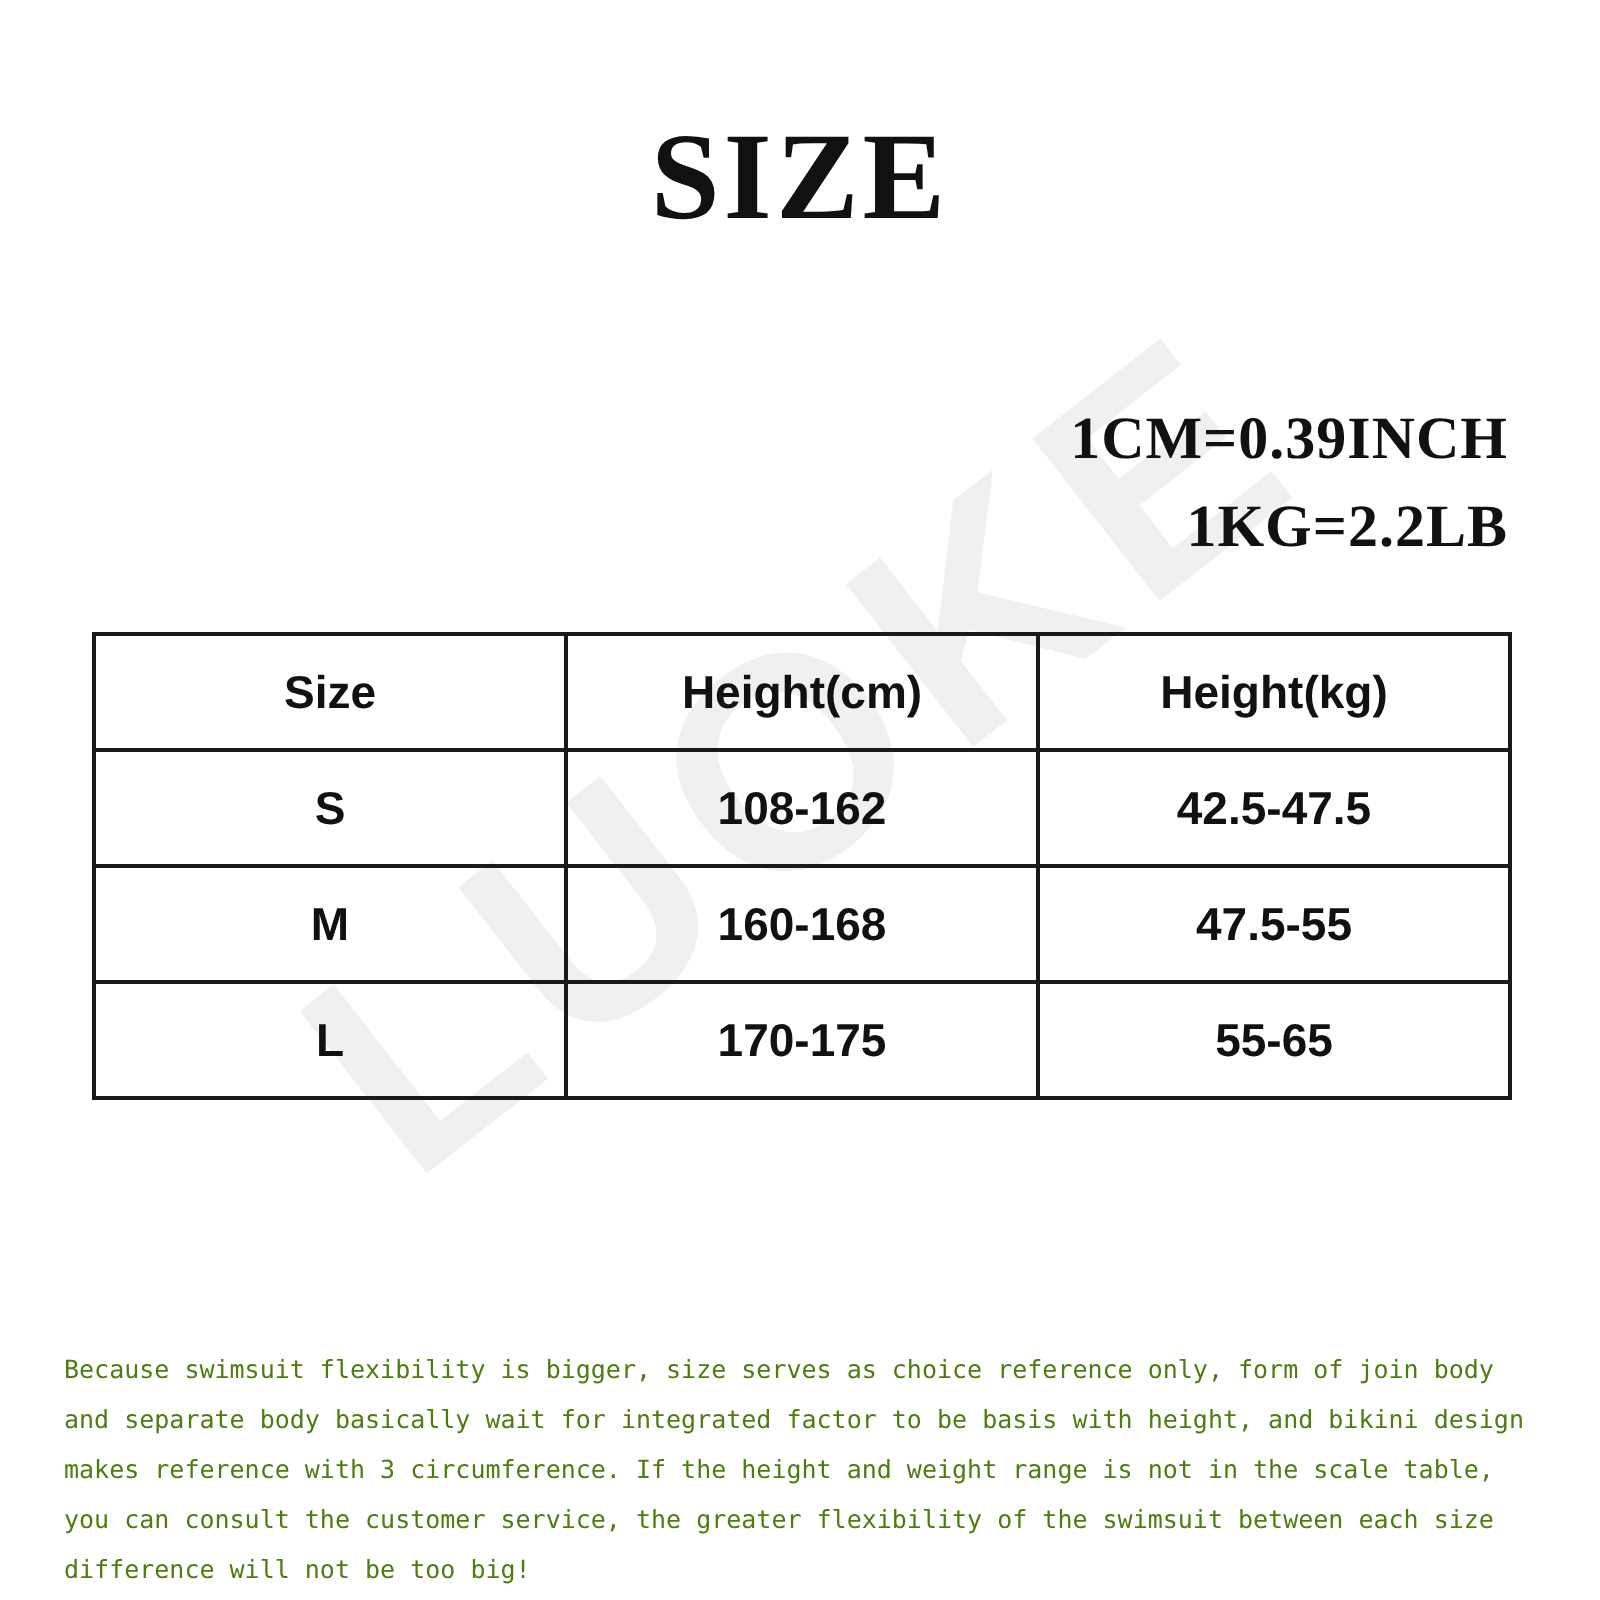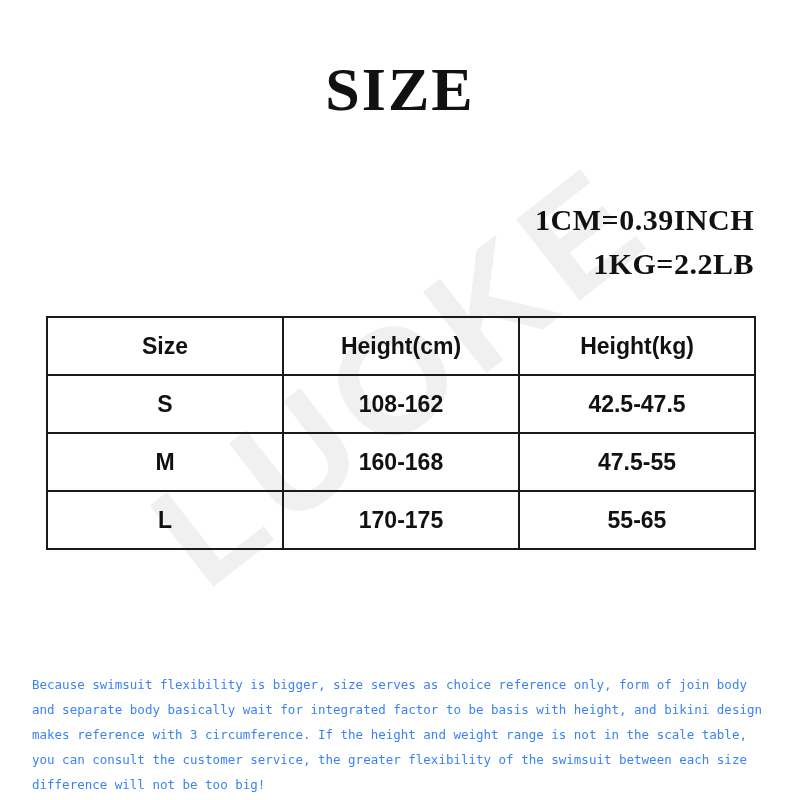--- a/index.html
+++ b/index.html
@@ -109,21 +109,21 @@
 
   .note {
     position: absolute;
     top: 672px;
     left: 32px;
     width: 738px;
     z-index: 2;
     font-family: "DejaVu Sans Mono", monospace;
     font-size: 12.5px;
     line-height: 2.0;
-    color: #3b82f6;
+    color: #4d7c0f;
     letter-spacing: 0px;
     text-align: left;
   }
 </style>
 </head>
 <body>
 
 <div class="page">
 
   <div class="watermark">LUOKE</div>

